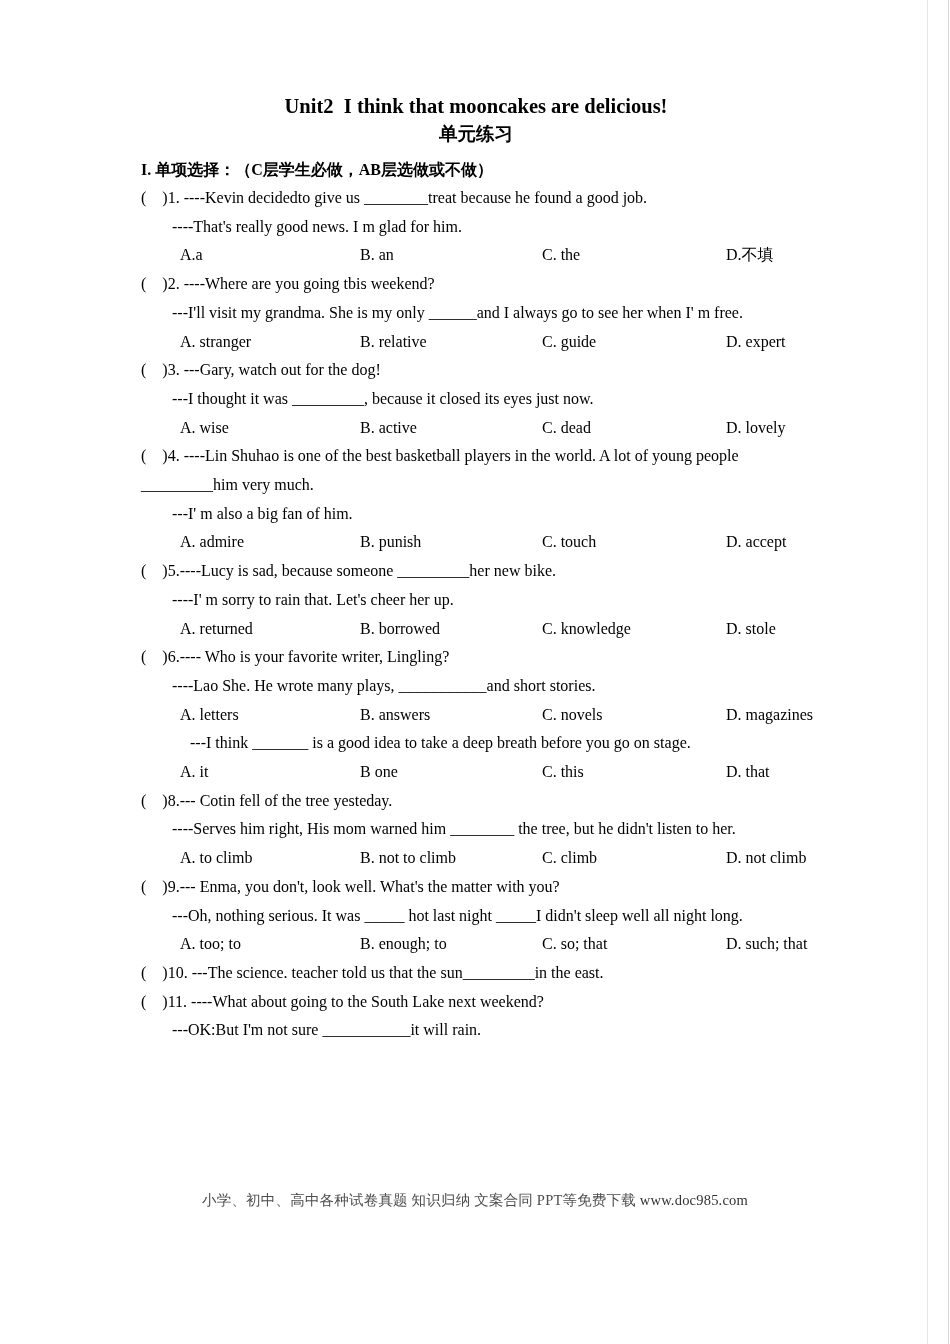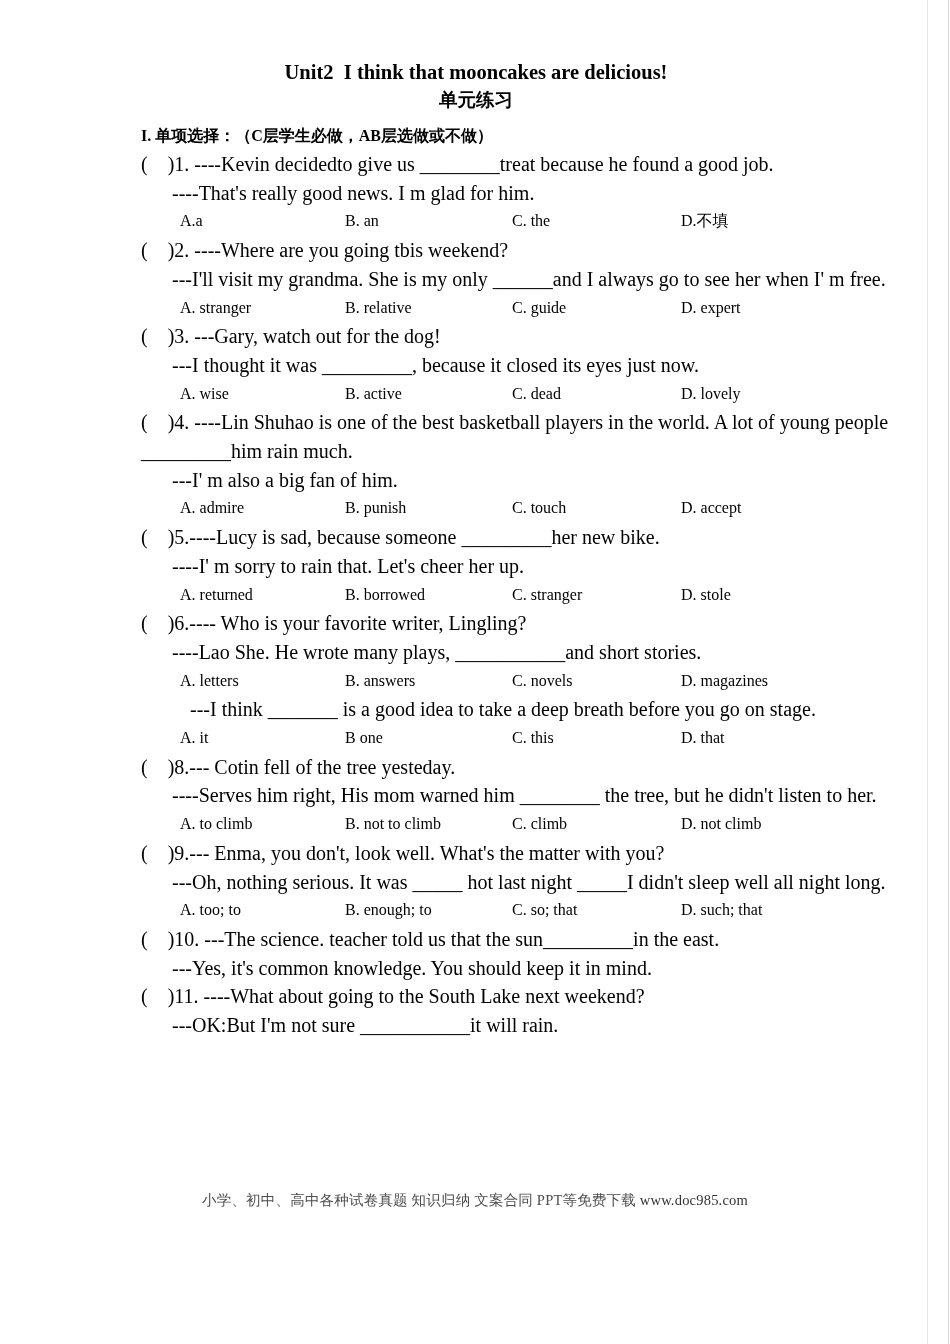--- a/index.html
+++ b/index.html
@@ -3,35 +3,36 @@
 <meta charset="utf-8">
 <style>
   * { margin: 0; padding: 0; box-sizing: border-box; }
   html, body { width: 950px; height: 1344px; background: #ffffff; }
   body {
     font-family: "Liberation Serif", "DejaVu Serif", serif;
     color: #000000;
     position: relative;
     overflow: hidden;
   }
-  .page { position: absolute; inset: 0; padding: 58px 139px 0 141px; }
+  .page { position: absolute; inset: 0; padding: 92px 139px 0 141px; }
   .title   { text-align: center; font-weight: 700; font-size: 20.5px; line-height: 28px; white-space: pre; }
   .subtitle{ text-align: center; font-weight: 700; font-size: 18.5px; line-height: 28px; margin-top: 0; }
   .section-header { font-weight: 700; font-size: 16px; line-height: 29px; margin-top: 7px; white-space: pre; }
   .question { }
-  .qline { font-size: 20px; line-height: 28.7px; white-space: pre; }
+  .qline { font-size: 16px; line-height: 28.7px; white-space: pre; }
   .indent-0 { margin-left: 0; }
   .indent-1 { margin-left: 31px; }
   .indent-2 { margin-left: 49px; }
   .options {
     display: grid;
     grid-template-columns: 165px 167px 169px 1fr;
     margin-left: 39px;
     font-size: 16px;
     line-height: 28.7px;
+    gap: 15px;
   }
   .option { white-space: pre; }
   .footer {
     position: absolute;
     left: 0; right: 0;
     top: 1191px;
     text-align: center;
     font-size: 14.5px;
     color: #4d4d4d;
     letter-spacing: 0.2px;
@@ -73,36 +74,36 @@
         <div class="qline indent-1">---I thought it was _________, because it closed its eyes just now.</div>
         <div class="options">
           <div class="option">A. wise</div>
           <div class="option">B. active</div>
           <div class="option">C. dead</div>
           <div class="option">D. lovely</div>
         </div>
       </div>
       <div class="question">
         <div class="qline indent-0">(    )4. ----Lin Shuhao is one of the best basketball players in the world. A lot of young people</div>
-        <div class="qline indent-0">_________him rain much.</div>
+        <div class="qline indent-0">_________him very much.</div>
         <div class="qline indent-1">---I' m also a big fan of him.</div>
         <div class="options">
           <div class="option">A. admire</div>
           <div class="option">B. punish</div>
           <div class="option">C. touch</div>
           <div class="option">D. accept</div>
         </div>
       </div>
       <div class="question">
         <div class="qline indent-0">(    )5.----Lucy is sad, because someone _________her new bike.</div>
         <div class="qline indent-1">----I' m sorry to rain that. Let's cheer her up.</div>
         <div class="options">
           <div class="option">A. returned</div>
           <div class="option">B. borrowed</div>
-          <div class="option">C. stranger</div>
+          <div class="option">C. knowledge</div>
           <div class="option">D. stole</div>
         </div>
       </div>
       <div class="question">
         <div class="qline indent-0">(    )6.---- Who is your favorite writer, Lingling?</div>
         <div class="qline indent-1">----Lao She. He wrote many plays, ___________and short stories.</div>
         <div class="options">
           <div class="option">A. letters</div>
           <div class="option">B. answers</div>
           <div class="option">C. novels</div>
@@ -133,21 +134,20 @@
         <div class="qline indent-1">---Oh, nothing serious. It was _____ hot last night _____I didn't sleep well all night long.</div>
         <div class="options">
           <div class="option">A. too; to</div>
           <div class="option">B. enough; to</div>
           <div class="option">C. so; that</div>
           <div class="option">D. such; that</div>
         </div>
       </div>
       <div class="question">
         <div class="qline indent-0">(    )10. ---The science. teacher told us that the sun_________in the east.</div>
-        <div class="qline indent-1">---Yes, it's common knowledge. You should keep it in mind.</div>
       </div>
       <div class="question">
         <div class="qline indent-0">(    )11. ----What about going to the South Lake next weekend?</div>
         <div class="qline indent-1">---OK:But I'm not sure ___________it will rain.</div>
       </div>
     </div>
 </div>
 
 <div class="footer">
   <span>小学、初中、高中各种试卷真题 知识归纳 文案合同 PPT等免费下载</span>

